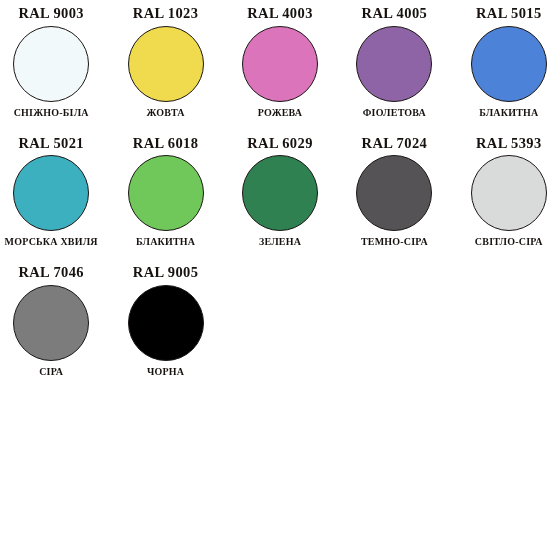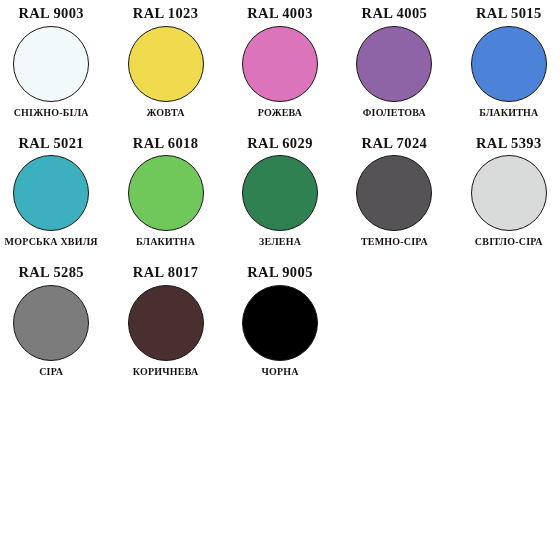--- a/index.html
+++ b/index.html
@@ -141,32 +141,25 @@
       <div class="color-name">ТЕМНО-СІРА</div>
     </div>
     <div class="swatch-cell">
       <div class="ral-code">RAL 5393</div>
       <div class="circle-wrap">
         <div class="circle" style="background-color: rgb(217, 218, 218); border-color: rgb(26, 22, 20);"></div>
       </div>
       <div class="color-name">СВІТЛО-СІРА</div>
     </div>
     <div class="swatch-cell">
-      <div class="ral-code">RAL 5285</div>
+      <div class="ral-code">RAL 7046</div>
       <div class="circle-wrap">
         <div class="circle" style="background-color: rgb(124, 124, 124); border-color: rgb(26, 22, 20);"></div>
       </div>
       <div class="color-name">СІРА</div>
-    </div>
-    <div class="swatch-cell">
-      <div class="ral-code">RAL 8017</div>
-      <div class="circle-wrap">
-        <div class="circle" style="background-color: rgb(74, 47, 48); border-color: rgb(26, 22, 20);"></div>
-      </div>
-      <div class="color-name">КОРИЧНЕВА</div>
     </div>
     <div class="swatch-cell">
       <div class="ral-code">RAL 9005</div>
       <div class="circle-wrap">
         <div class="circle" style="background-color: rgb(0, 0, 0); border-color: rgb(26, 22, 20);"></div>
       </div>
       <div class="color-name">ЧОРНА</div>
     </div>
   </div>
 

